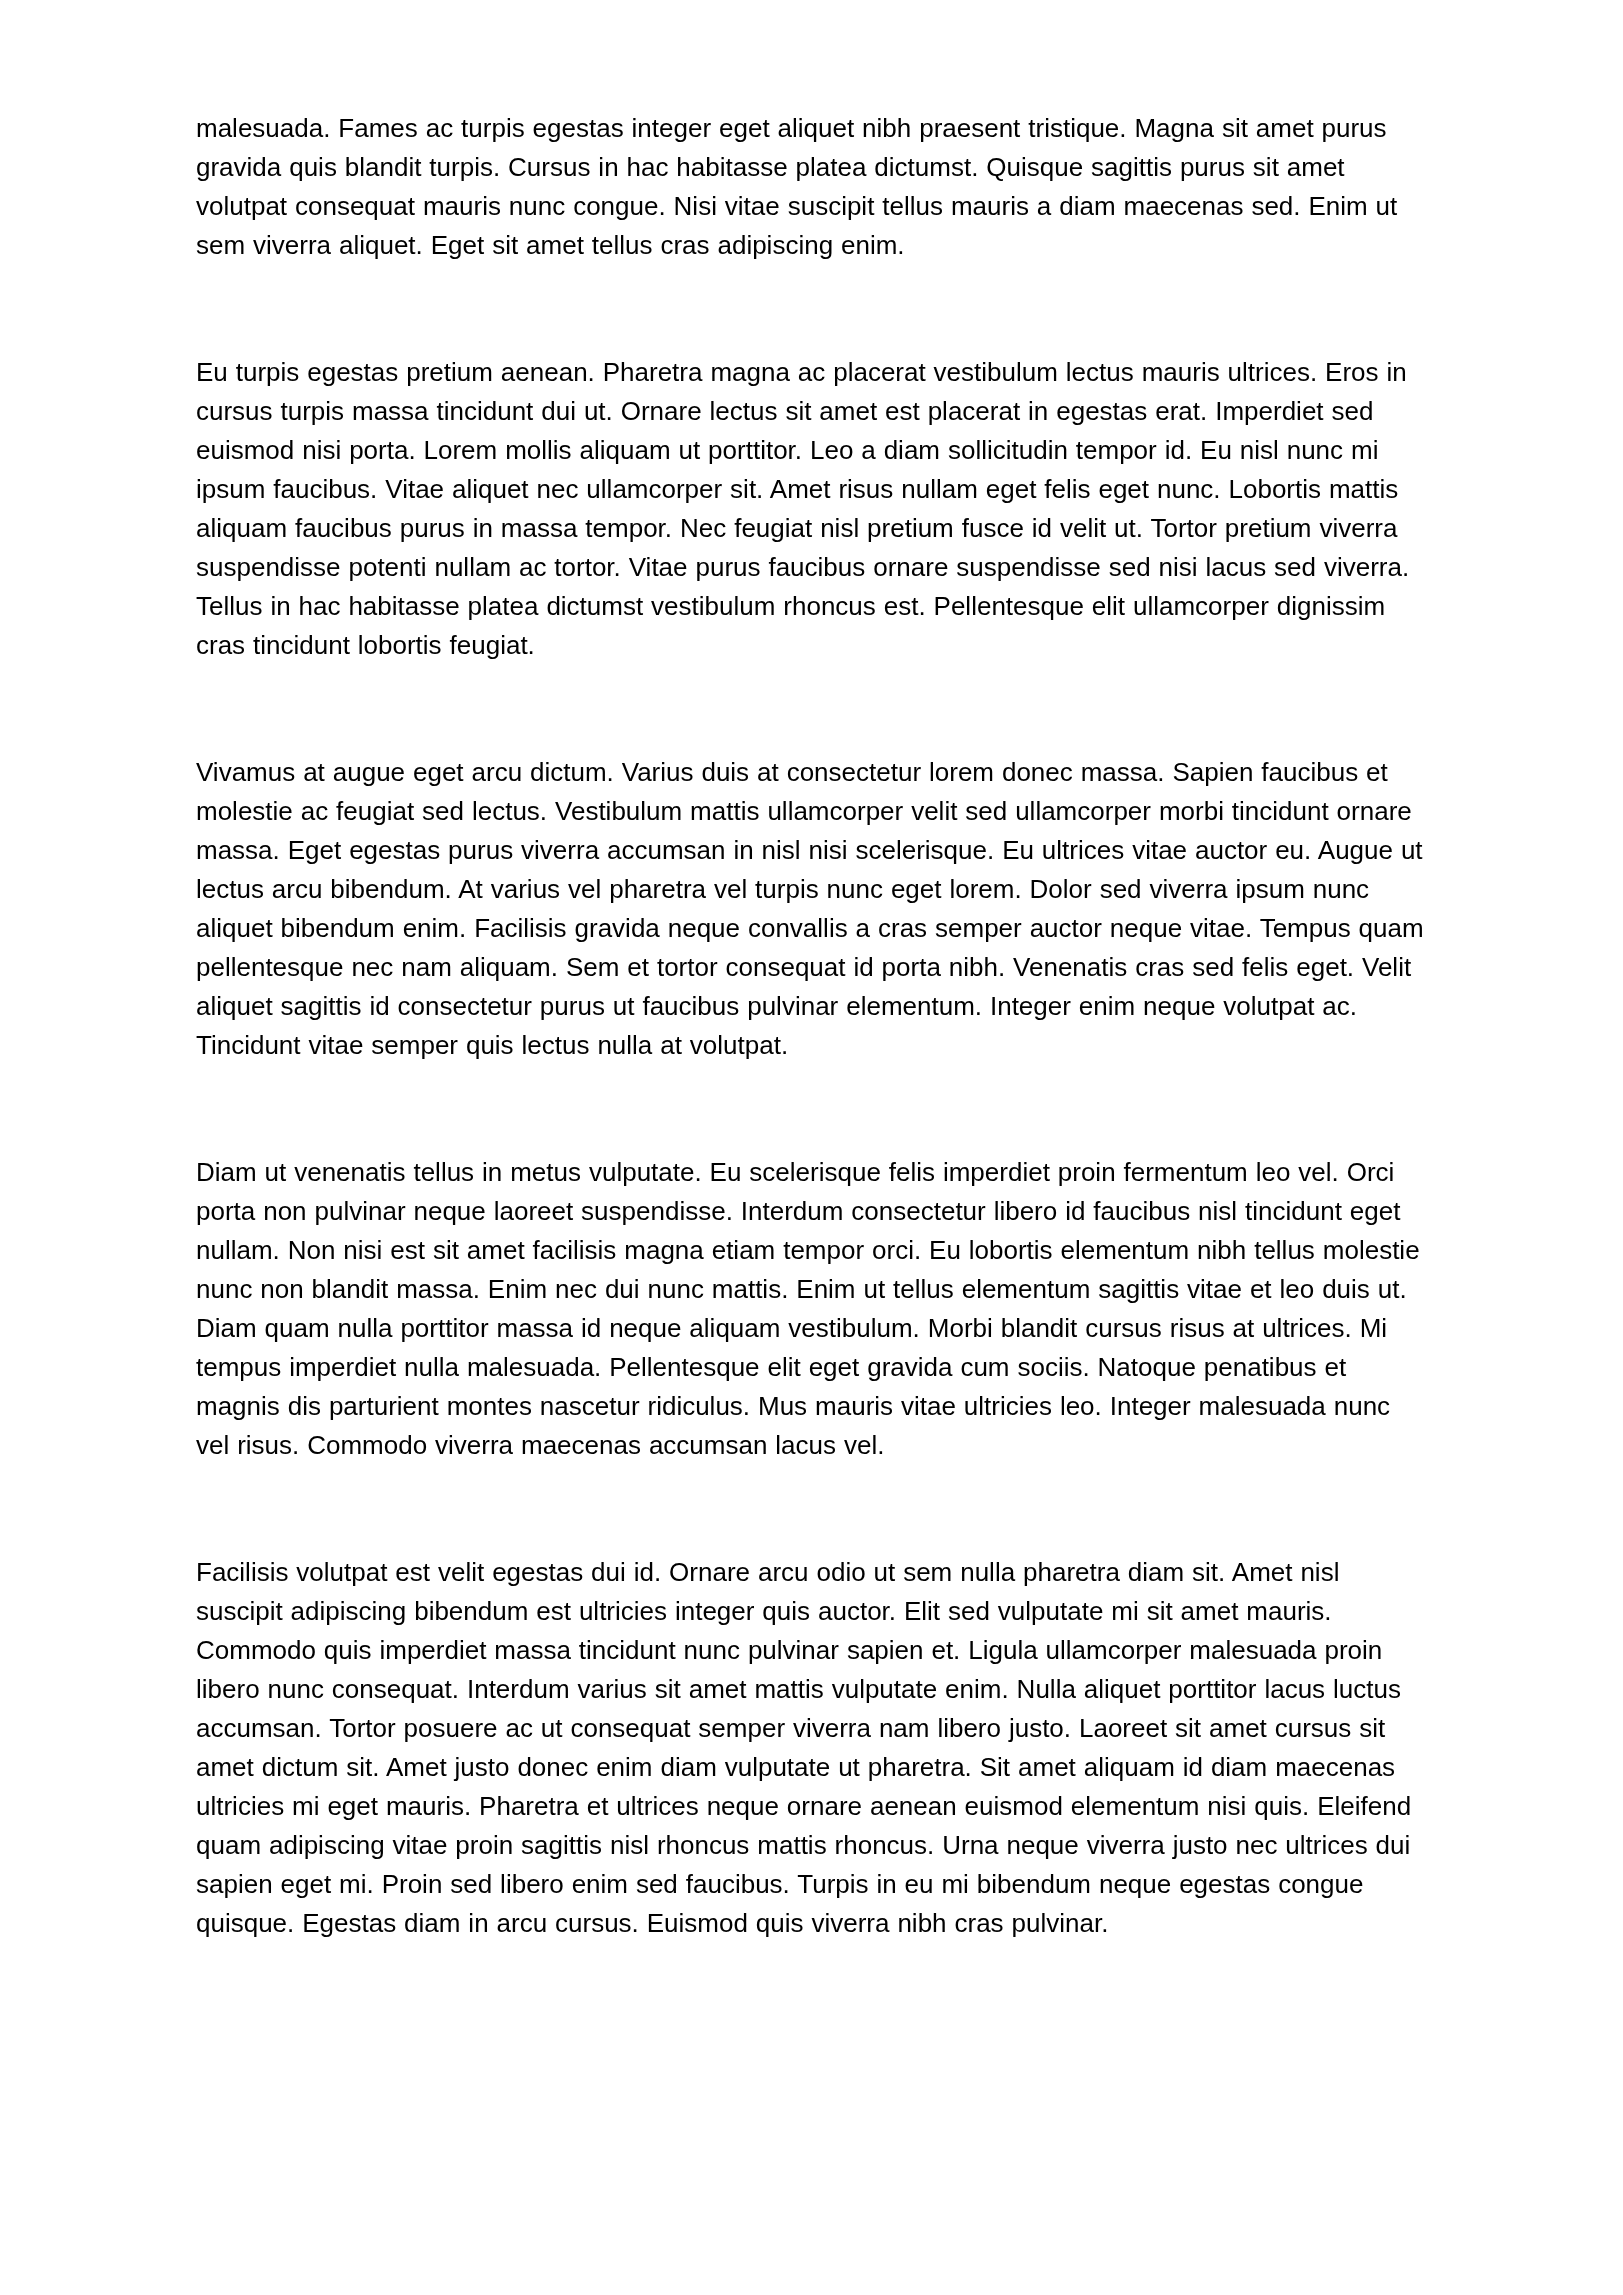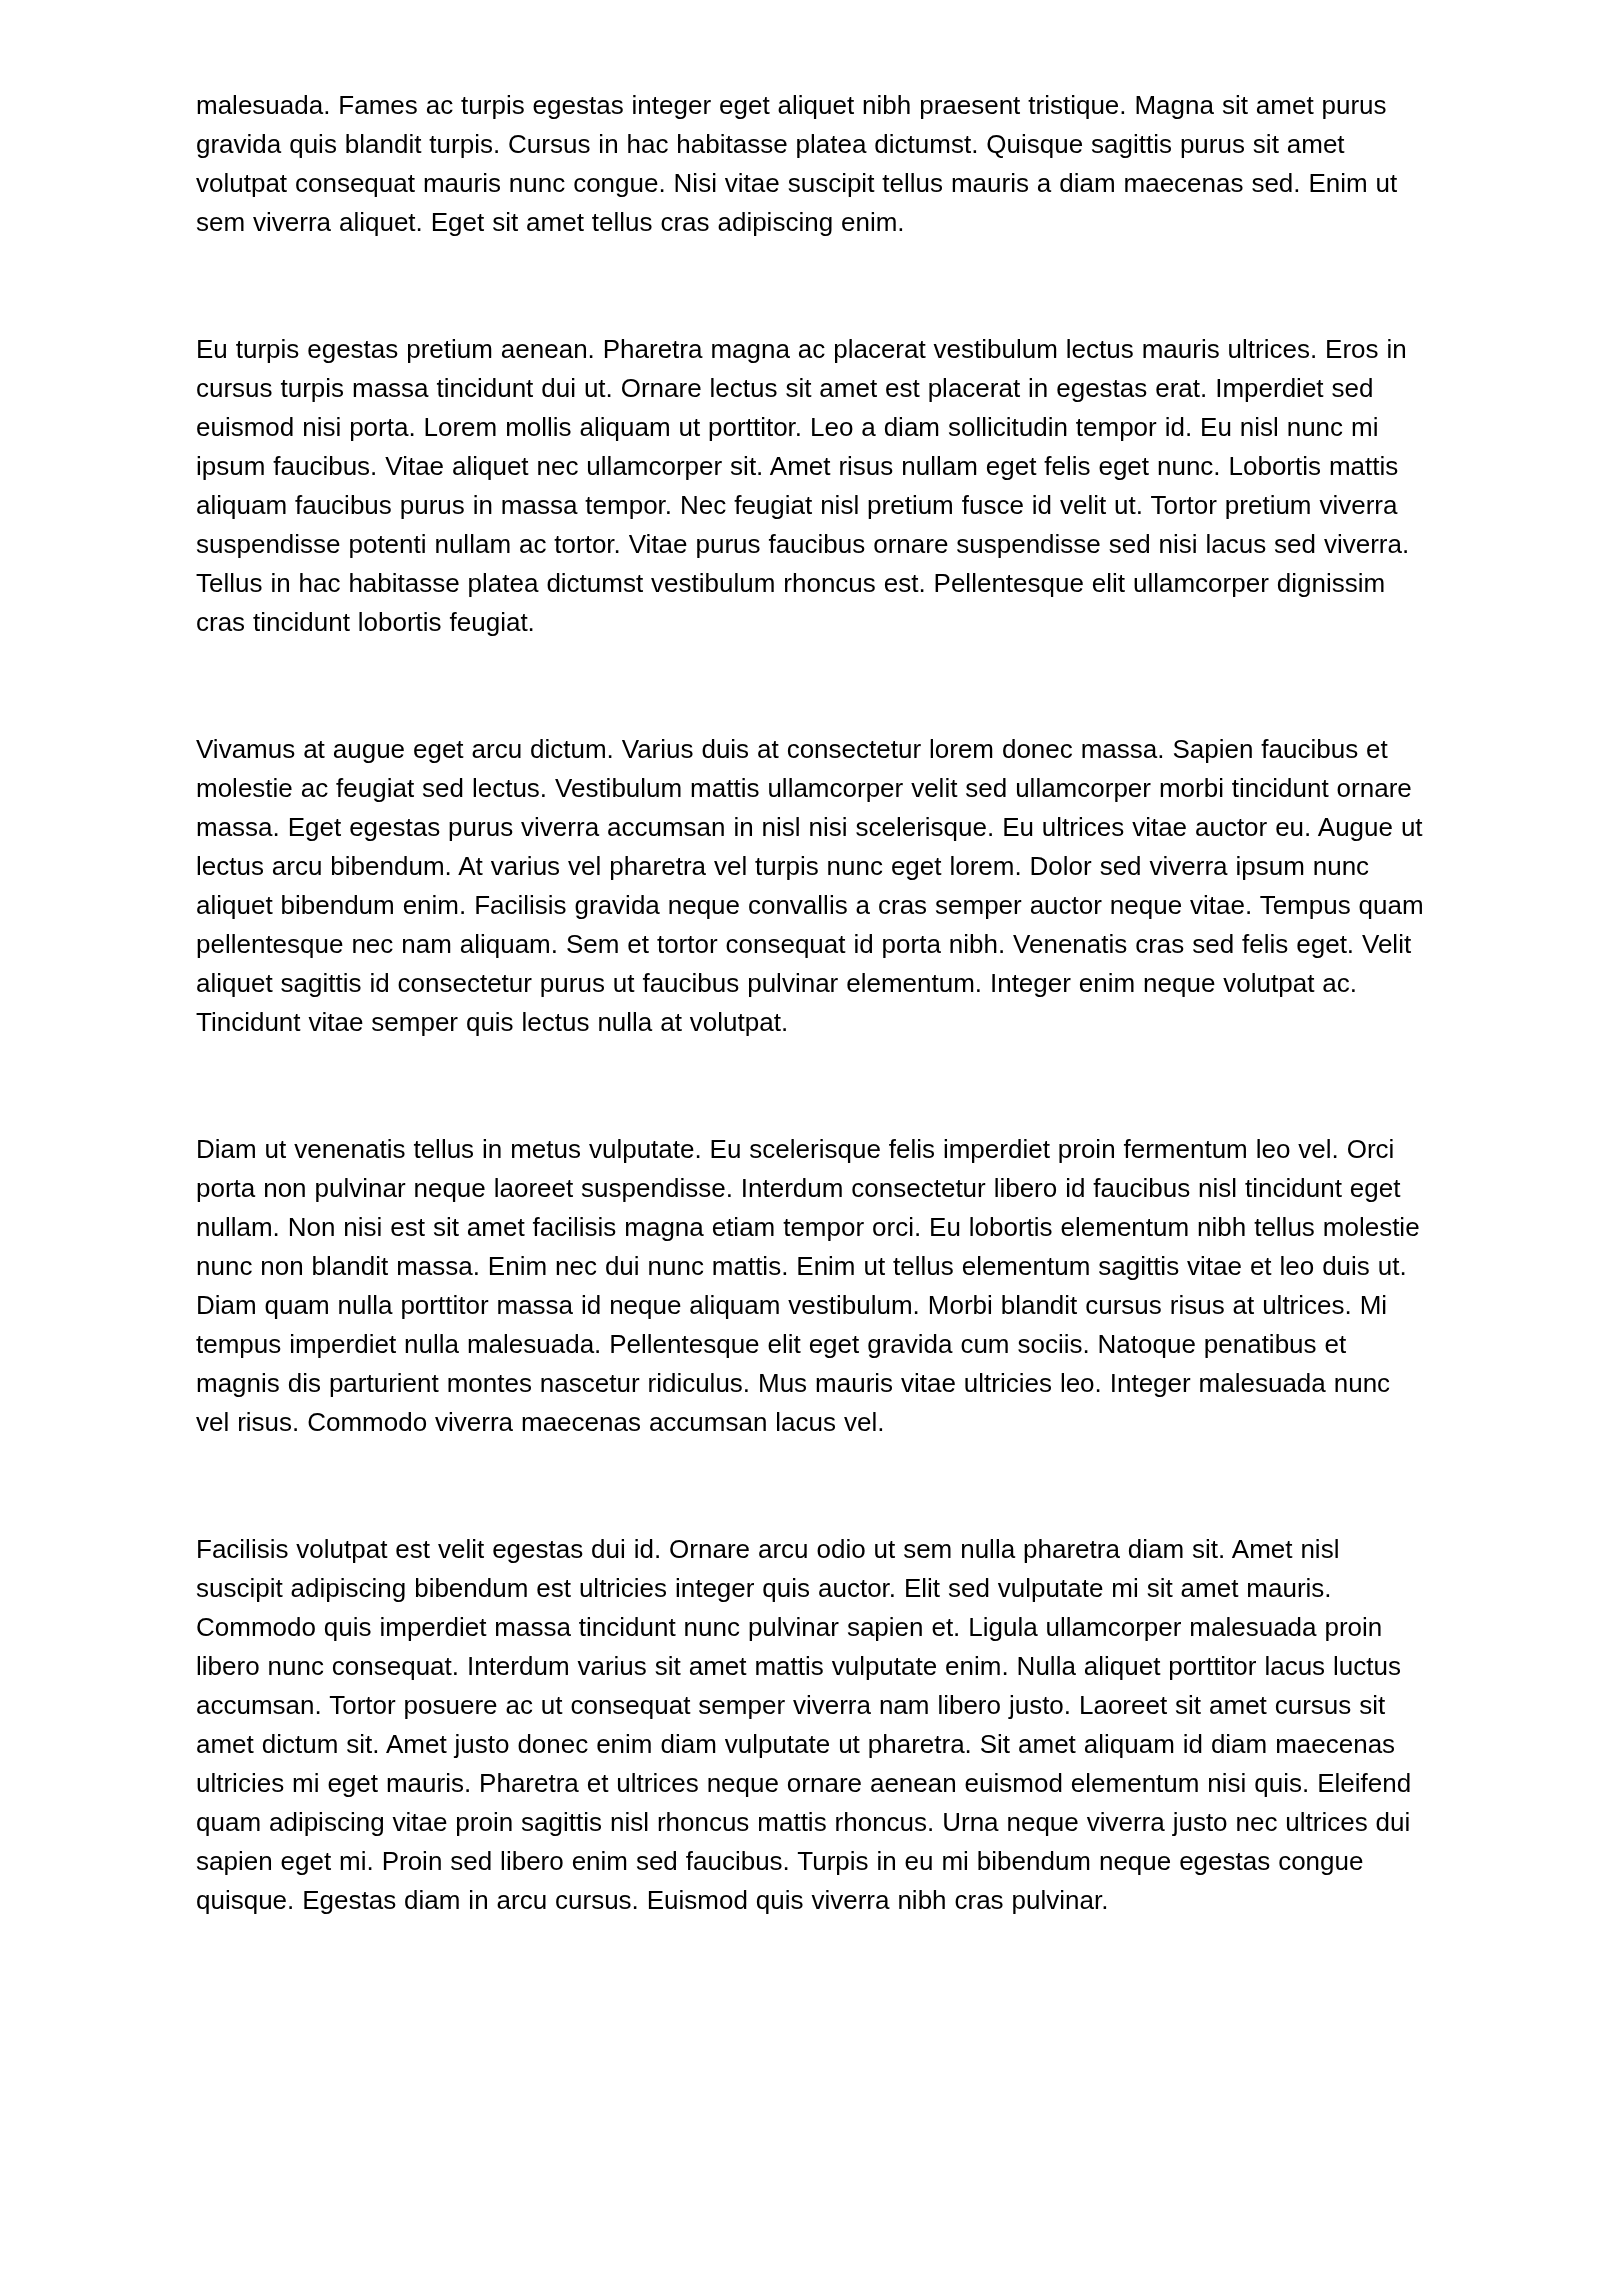--- a/index.html
+++ b/index.html
@@ -10,21 +10,21 @@
   body {
     width: 1623px;
     height: 2295px;
     overflow: hidden;
   }
   .page {
     box-sizing: border-box;
     width: 1623px;
     height: 2295px;
     background: #ffffff;
-    padding: 86px 196px 0 196px;
+    padding: 109px 196px 0 196px;
     font-family: "Liberation Sans", sans-serif;
     font-size: 26px;
     line-height: 39px;
     color: #000000;
   }
   .para {
     margin: 0 0 88px 0;
     text-align: left;
     word-spacing: 0.7px;
   }

